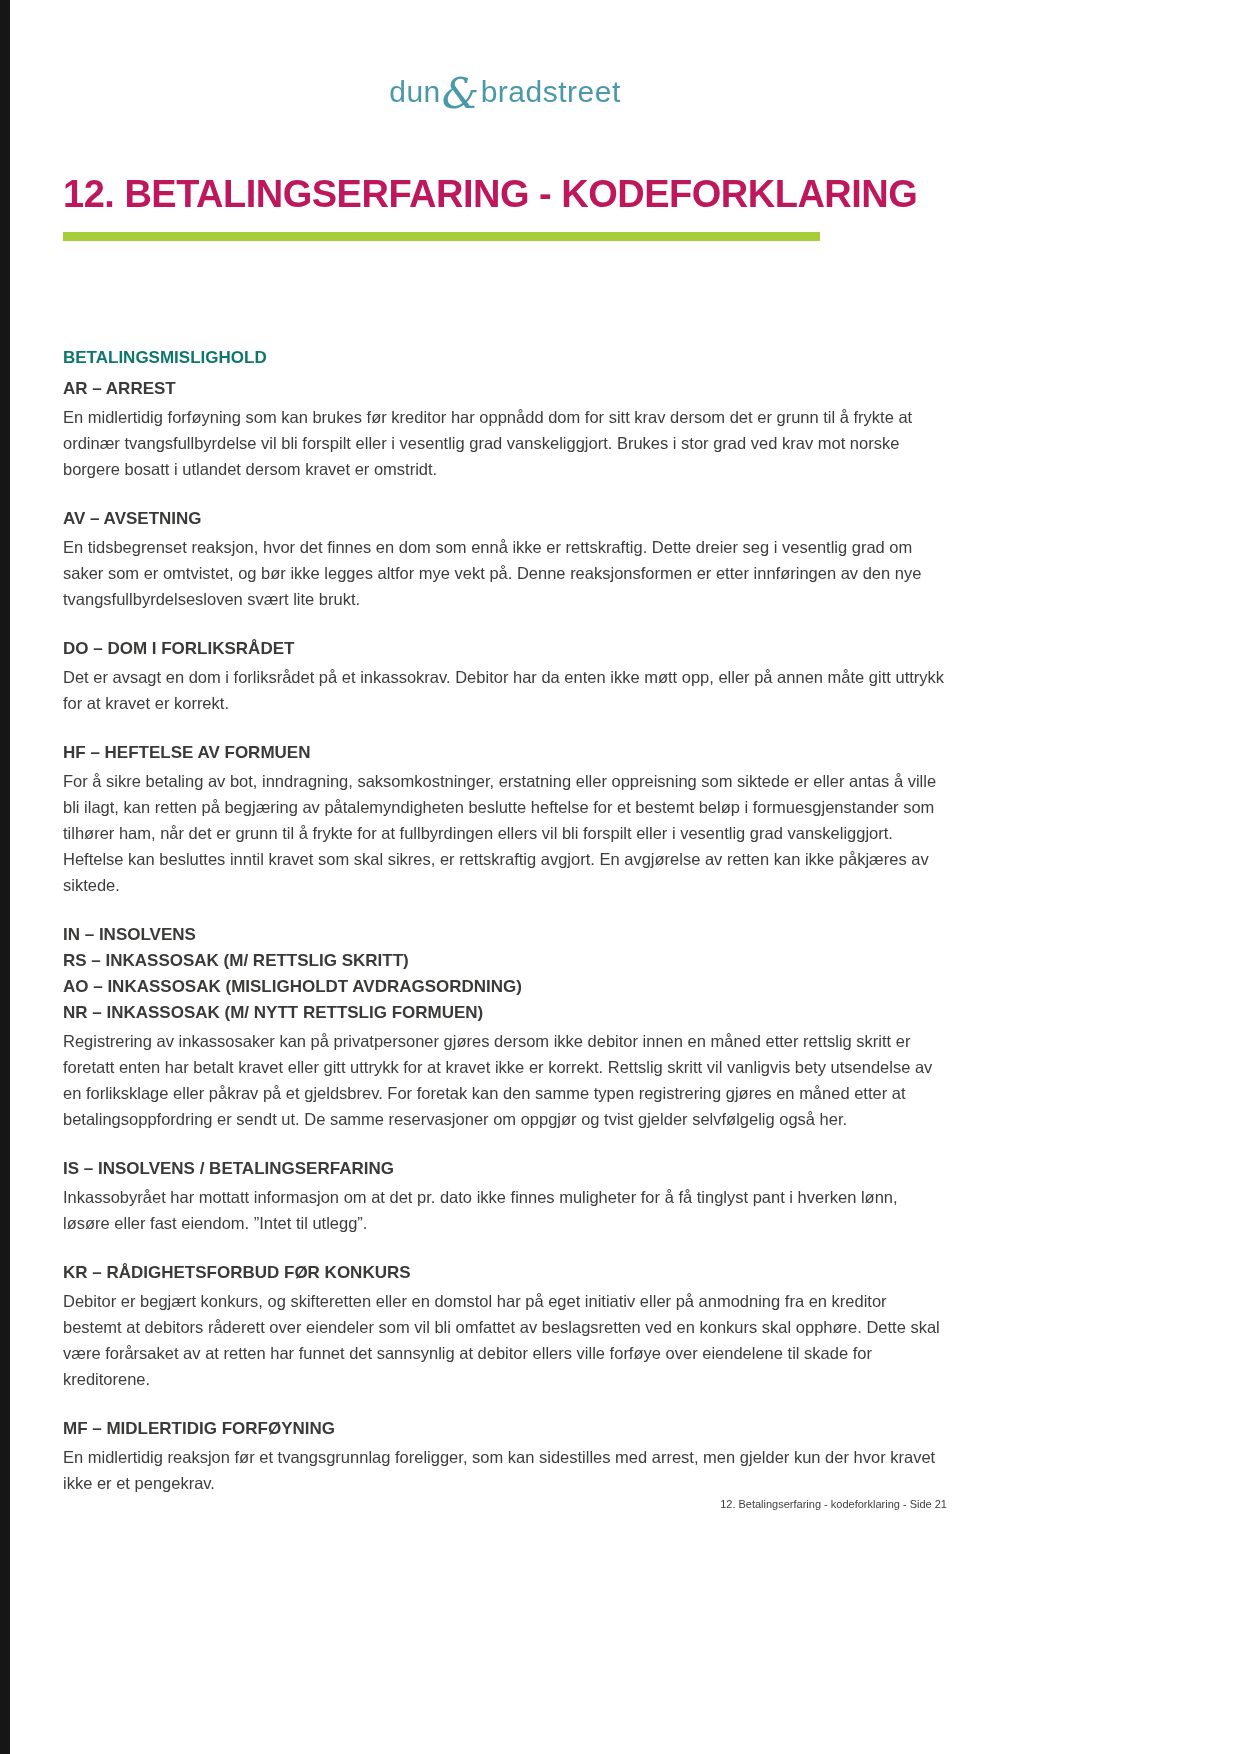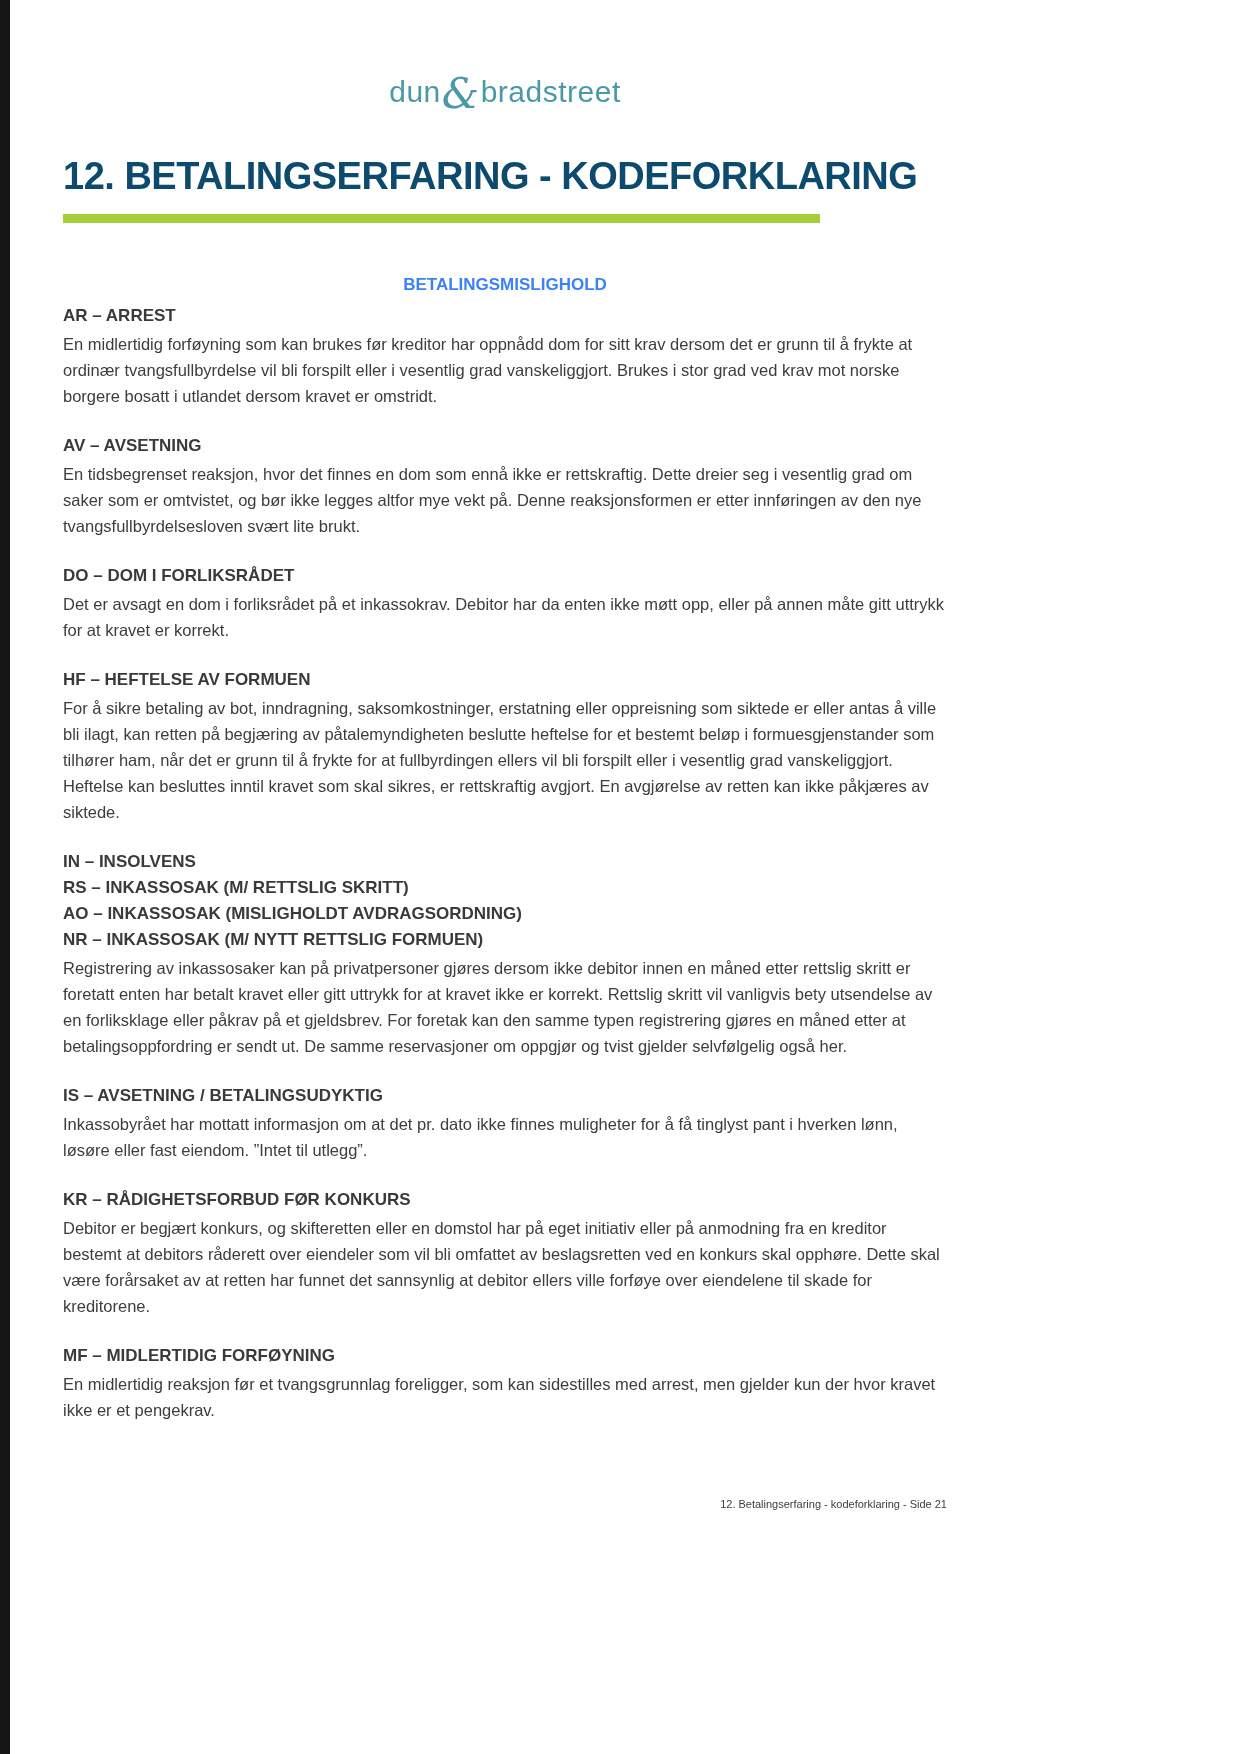--- a/index.html
+++ b/index.html
@@ -21,28 +21,28 @@
   .logo {
     display:inline-block; font-size:30px; color:#4b98a9;
     letter-spacing:0.5px; font-weight:400; white-space:nowrap;
   }
   .logo .amp {
     font-family:"DejaVu Serif","Liberation Serif",serif;
     font-style:italic; font-size:42px; line-height:30px;
     vertical-align:-6px; margin:0 1px; color:#4b98a9;
   }
   h1.doc-title {
-    margin-top:46px; font-size:38px; font-weight:bold; color:#0c4a6e;
+    margin-top:64px; font-size:38px; font-weight:bold; color:#be185d;
     letter-spacing:-0.5px;
   }
   .green-rule {
     margin-top:16px; width:757px; height:9px; background:#a6ce39;
   }
   h2.section-heading {
-    margin-top:52px; font-size:17px; font-weight:bold; color:#3b82f6;text-align:center;
+    margin-top:107px; font-size:17px; font-weight:bold; color:#0f766e;
   }
   .entry { margin-top:24px; }
   .entry:first-of-type { margin-top:8px; }
   h3.code-heading {
     font-size:17px; font-weight:bold; color:#3a3a39; line-height:26px;
   }
   p.code-body {
     font-size:16.5px; line-height:26px; color:#3d3d3c; margin-top:2px;
     text-align:left;
   }
@@ -91,21 +91,21 @@
 
   <section class="entry">
     <h3 class="code-heading">IN – INSOLVENS</h3>
     <h3 class="code-heading">RS – INKASSOSAK (M/ RETTSLIG SKRITT)</h3>
     <h3 class="code-heading">AO – INKASSOSAK (MISLIGHOLDT AVDRAGSORDNING)</h3>
     <h3 class="code-heading">NR – INKASSOSAK (M/ NYTT RETTSLIG FORMUEN)</h3>
     <p class="code-body">Registrering av inkassosaker kan på privatpersoner gjøres dersom ikke debitor innen en måned etter rettslig skritt er foretatt enten har betalt kravet eller gitt uttrykk for at kravet ikke er korrekt. Rettslig skritt vil vanligvis bety utsendelse av en forliksklage eller påkrav på et gjeldsbrev. For foretak kan den samme typen registrering gjøres en måned etter at betalingsoppfordring er sendt ut. De samme reservasjoner om oppgjør og tvist gjelder selvfølgelig også her.</p>
   </section>
 
   <section class="entry">
-    <h3 class="code-heading">IS – AVSETNING / BETALINGSUDYKTIG</h3>
+    <h3 class="code-heading">IS – INSOLVENS / BETALINGSERFARING</h3>
     <p class="code-body">Inkassobyrået har mottatt informasjon om at det pr. dato ikke finnes muligheter for å få tinglyst pant i hverken lønn, løsøre eller fast eiendom. ”Intet til utlegg”.</p>
   </section>
 
   <section class="entry">
     <h3 class="code-heading">KR – RÅDIGHETSFORBUD FØR KONKURS</h3>
     <p class="code-body">Debitor er begjært konkurs, og skifteretten eller en domstol har på eget initiativ eller på anmodning fra en kreditor bestemt at debitors råderett over eiendeler som vil bli omfattet av beslagsretten ved en konkurs skal opphøre. Dette skal være forårsaket av at retten har funnet det sannsynlig at debitor ellers ville forføye over eiendelene til skade for kreditorene.</p>
   </section>
 
   <section class="entry">
     <h3 class="code-heading">MF – MIDLERTIDIG FORFØYNING</h3>

